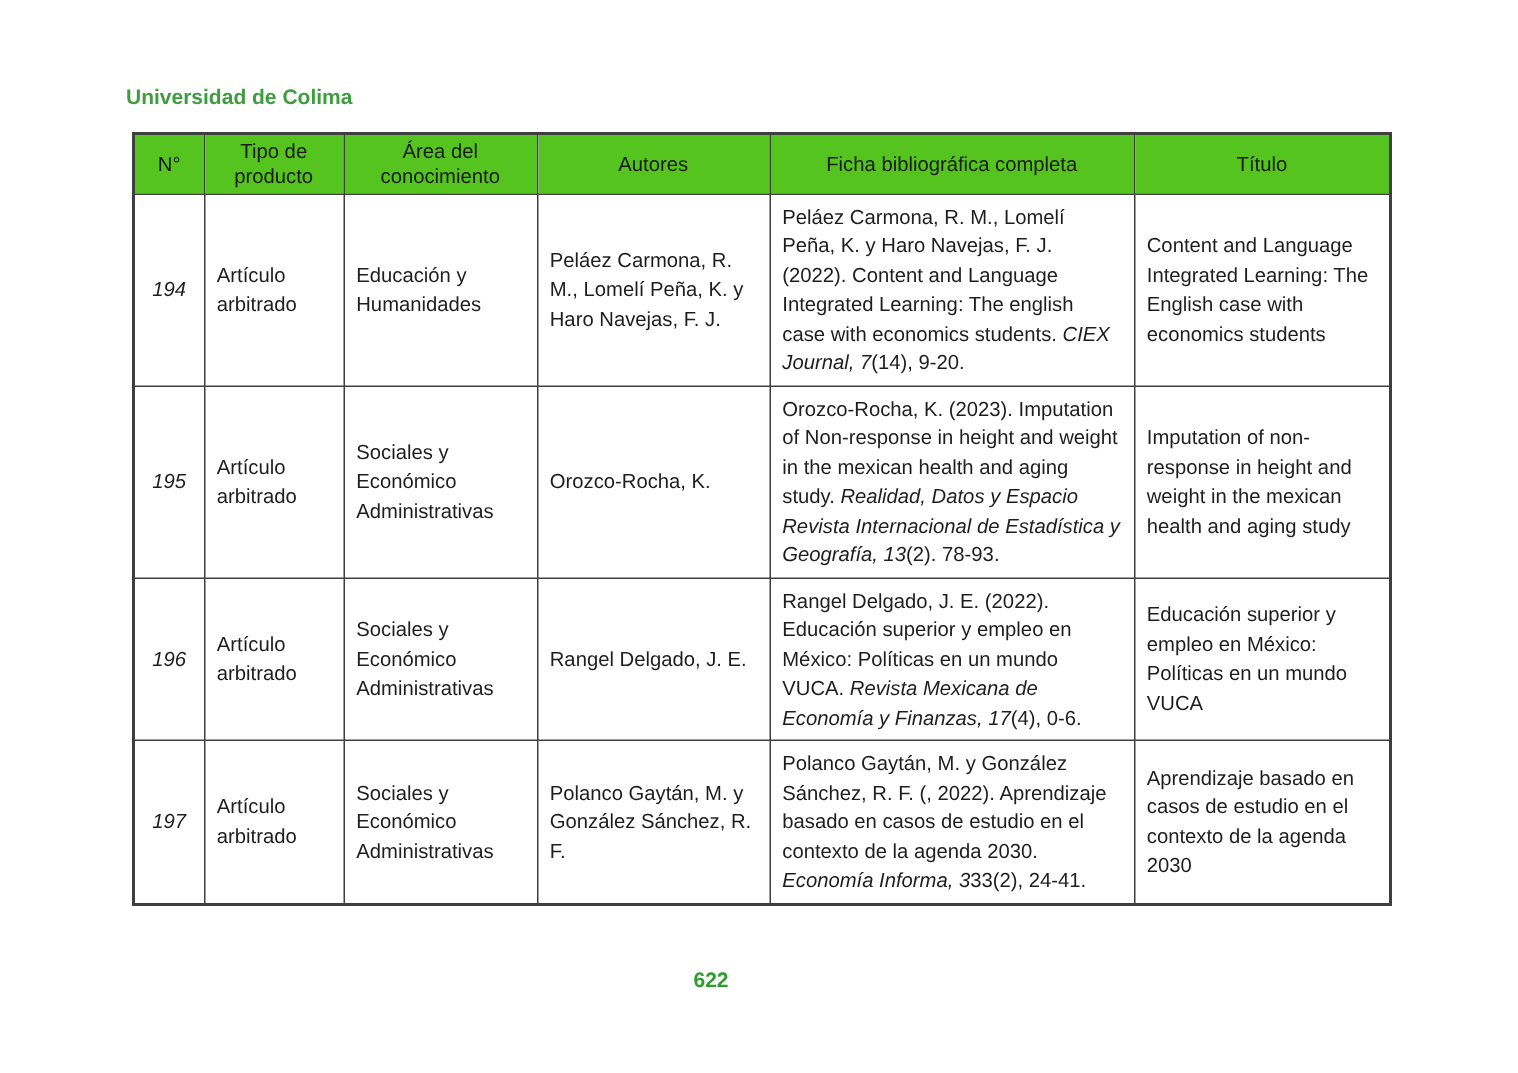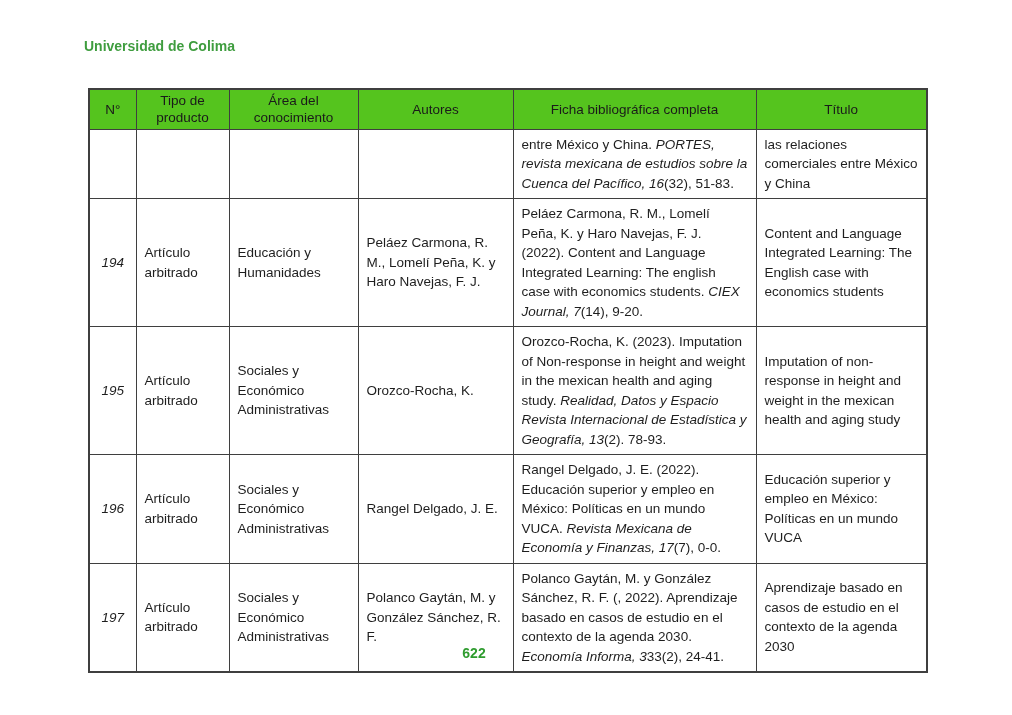--- a/index.html
+++ b/index.html
@@ -11,21 +11,21 @@
   }
   *{box-sizing:border-box;}
   html,body{margin:0;padding:0;}
   body{
     width:1012px;height:715px;background:#ffffff;
     font-family:"Liberation Sans","DejaVu Sans",sans-serif;
     color:var(--text);
     position:relative;overflow:hidden;
   }
   .inst{
-    position:absolute;left:84px;top:38px;
+    position:absolute;left:84px;top:56px;
     font-size:14px;font-weight:bold;color:var(--inst-green);
   }
   table.pub{
     position:absolute;left:88px;top:88px;
     width:838px;border-collapse:collapse;table-layout:fixed;
     border:2px solid var(--border);
   }
   table.pub th,table.pub td{
     border:1px solid var(--border);
     font-size:13.5px;line-height:19.5px;
@@ -68,49 +68,41 @@
       <th>N°</th>
       <th>Tipo de producto</th>
       <th>Área del conocimiento</th>
       <th>Autores</th>
       <th>Ficha bibliográfica completa</th>
       <th>Título</th>
     </tr>
   </thead>
   <tbody>
       <tr>
-        <td class="c-no"></td>
-        <td class="c-tipo"></td>
-        <td class="c-area"></td>
-        <td class="c-aut"></td>
-        <td class="c-ficha"><span>entre México y China. </span><span class="it">PORTES, revista mexicana de estudios sobre la Cuenca del Pacífico, 16</span><span>(32), 51-83.</span></td>
-        <td class="c-tit">las relaciones comerciales entre México y China</td>
-      </tr>
-      <tr>
         <td class="c-no">194</td>
         <td class="c-tipo">Artículo arbitrado</td>
         <td class="c-area">Educación y Humanidades</td>
         <td class="c-aut">Peláez Carmona, R. M., Lomelí Peña, K. y Haro Navejas, F. J.</td>
         <td class="c-ficha"><span>Peláez Carmona, R. M., Lomelí Peña, K. y Haro Navejas, F. J. (2022). Content and Language Integrated Learning: The english case with economics students. </span><span class="it">CIEX Journal, 7</span><span>(14), 9-20.</span></td>
         <td class="c-tit">Content and Language Integrated Learning: The English case with economics students</td>
       </tr>
       <tr>
         <td class="c-no">195</td>
         <td class="c-tipo">Artículo arbitrado</td>
         <td class="c-area">Sociales y Económico Administrativas</td>
         <td class="c-aut">Orozco-Rocha, K.</td>
         <td class="c-ficha"><span>Orozco-Rocha, K. (2023). Imputation of Non-response in height and weight in the mexican health and aging study. </span><span class="it">Realidad, Datos y Espacio Revista Internacional de Estadística y Geografía, 13</span><span>(2). 78-93.</span></td>
         <td class="c-tit">Imputation of non-response in height and weight in the mexican health and aging study</td>
       </tr>
       <tr>
         <td class="c-no">196</td>
         <td class="c-tipo">Artículo arbitrado</td>
         <td class="c-area">Sociales y Económico Administrativas</td>
         <td class="c-aut">Rangel Delgado, J. E.</td>
-        <td class="c-ficha"><span>Rangel Delgado, J. E. (2022). Educación superior y empleo en México: Políticas en un mundo VUCA. </span><span class="it">Revista Mexicana de Economía y Finanzas, 17</span><span>(7), 0-0.</span></td>
+        <td class="c-ficha"><span>Rangel Delgado, J. E. (2022). Educación superior y empleo en México: Políticas en un mundo VUCA. </span><span class="it">Revista Mexicana de Economía y Finanzas, 17</span><span>(4), 0-6.</span></td>
         <td class="c-tit">Educación superior y empleo en México: Políticas en un mundo VUCA</td>
       </tr>
       <tr>
         <td class="c-no">197</td>
         <td class="c-tipo">Artículo arbitrado</td>
         <td class="c-area">Sociales y Económico Administrativas</td>
         <td class="c-aut">Polanco Gaytán, M. y González Sánchez, R. F.</td>
         <td class="c-ficha"><span>Polanco Gaytán, M. y González Sánchez, R. F. (, 2022). Aprendizaje basado en casos de estudio en el contexto de la agenda 2030. </span><span class="it">Economía Informa, 3</span><span>33(2), 24-41.</span></td>
         <td class="c-tit">Aprendizaje basado en casos de estudio en el contexto de la agenda 2030</td>
       </tr>

